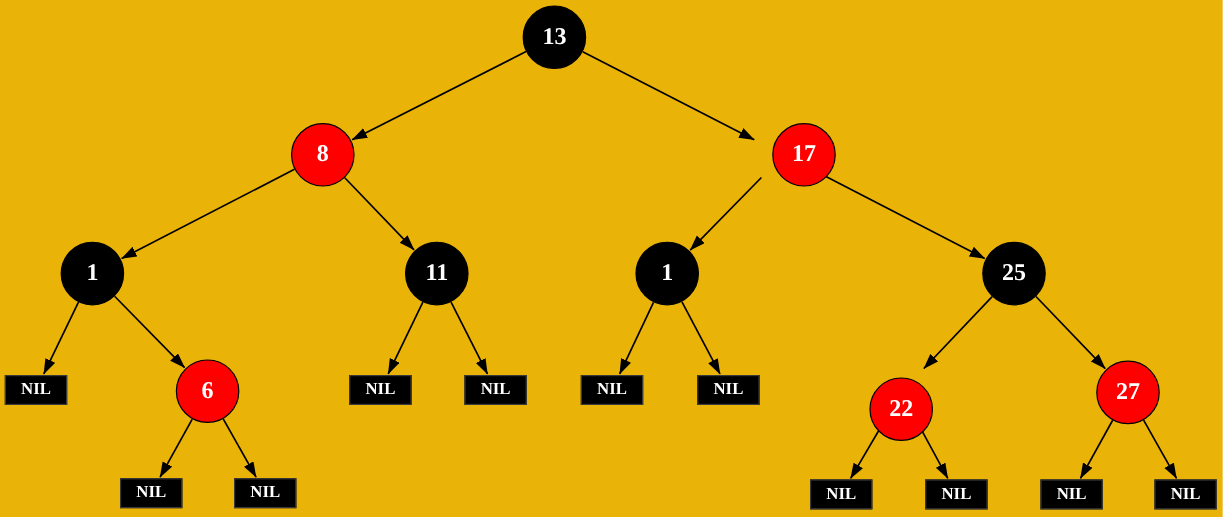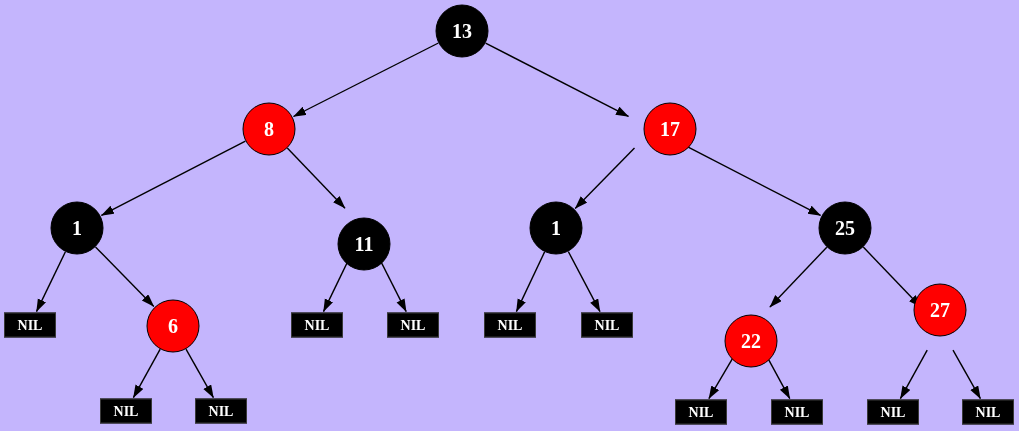--- a/index.html
+++ b/index.html
@@ -4,21 +4,21 @@
 <style>
   html, body {
     margin: 0;
     padding: 0;
     background: #ffffff;
   }
   #canvas {
     position: relative;
     width: 1019px;
     height: 431px;
-    background: #c4b5fd;
+    background: #eab308;
     overflow: hidden;
     font-family: "Liberation Serif", "DejaVu Serif", serif;
   }
   #edge-layer {
     position: absolute;
     left: 0;
     top: 0;
     width: 1019px;
     height: 431px;
   }
@@ -90,36 +90,36 @@
       </div>
       <div class="node circle red" style="left: 269px; top: 129px;">
         <span>8</span>
       </div>
       <div class="node circle red" style="left: 670px; top: 129px;">
         <span>17</span>
       </div>
       <div class="node circle black" style="left: 77px; top: 228px;">
         <span>1</span>
       </div>
-      <div class="node circle black" style="left: 364px; top: 244px;">
+      <div class="node circle black" style="left: 364px; top: 228px;">
         <span>11</span>
       </div>
       <div class="node circle black" style="left: 556px; top: 228px;">
         <span>1</span>
       </div>
       <div class="node circle black" style="left: 845px; top: 228px; justify-content: center;">
         <span>25</span>
       </div>
       <div class="node circle red" style="left: 173px; top: 326px;">
         <span>6</span>
       </div>
       <div class="node circle red" style="left: 751px; top: 341px;">
         <span>22</span>
       </div>
-      <div class="node circle red" style="left: 940px; top: 310px;">
+      <div class="node circle red" style="left: 940px; top: 327px;">
         <span>27</span>
       </div>
       <div class="node rect" style="left: 30px; top: 325px;">
         <span>NIL</span>
       </div>
       <div class="node rect" style="left: 317px; top: 325px;">
         <span>NIL</span>
       </div>
       <div class="node rect" style="left: 413px; top: 325px;">
         <span>NIL</span>

